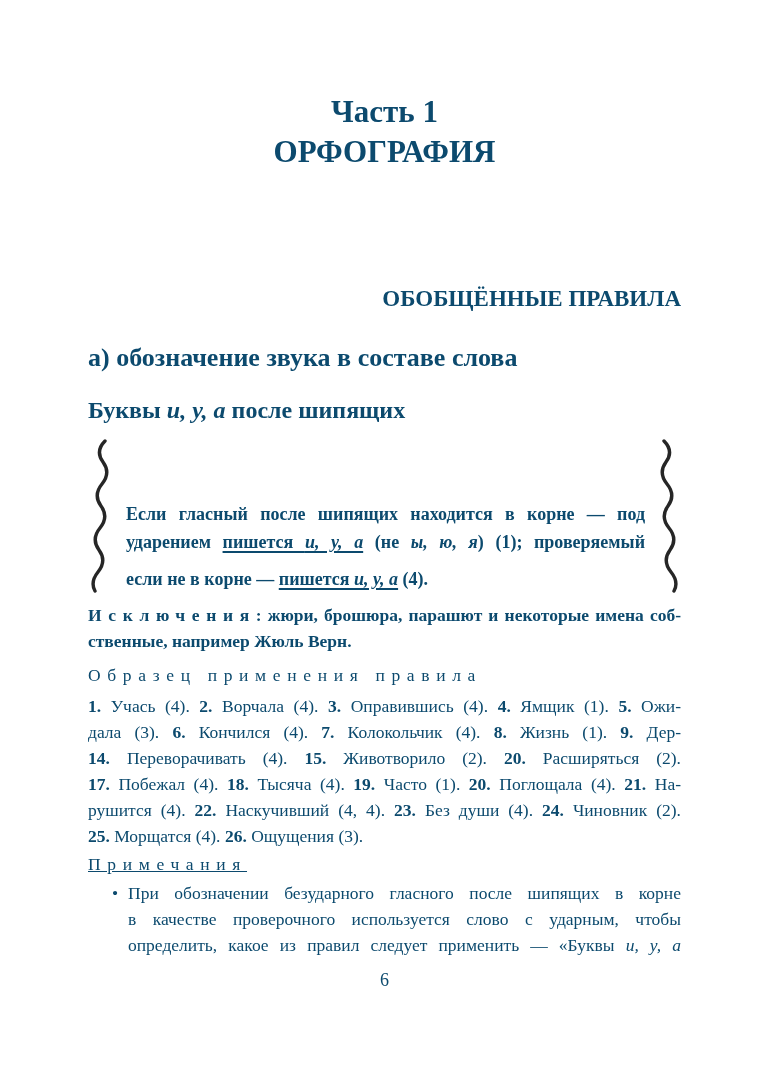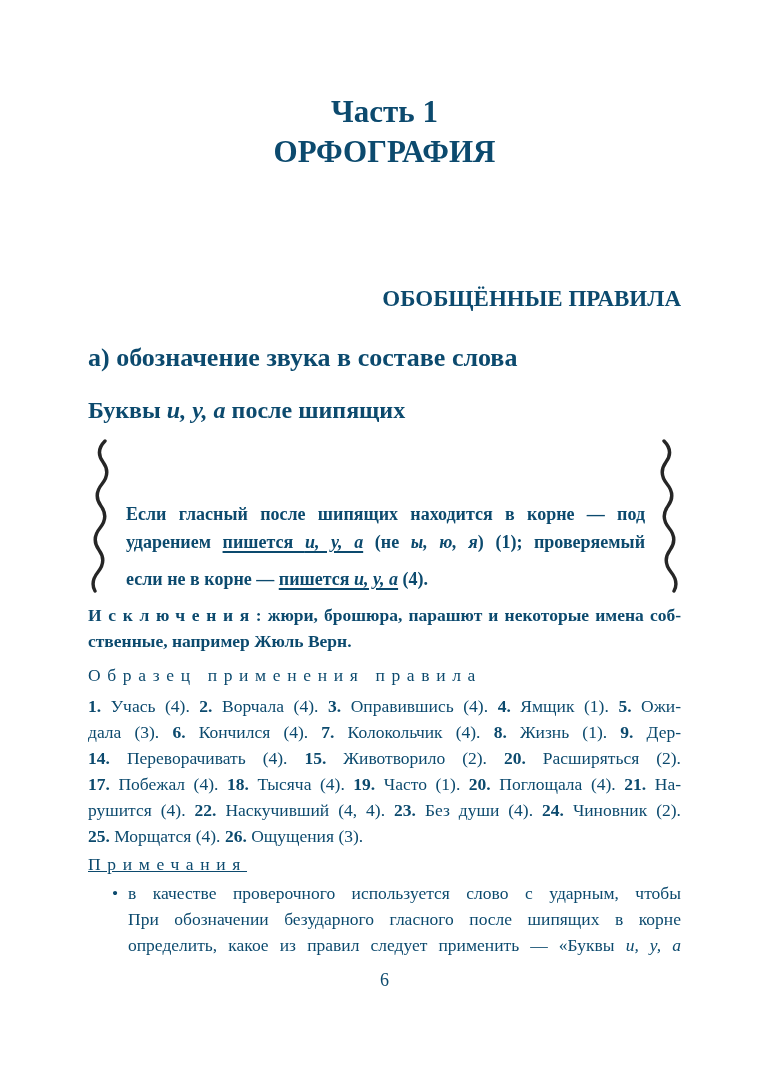--- a/index.html
+++ b/index.html
@@ -91,21 +91,21 @@
       <div class="line"><span class="b">17.</span><span> Побежал (4). </span><span class="b">18.</span><span> Тысяча (4). </span><span class="b">19.</span><span> Часто (1). </span><span class="b">20.</span><span> Поглощала (4). </span><span class="b">21.</span><span> На-</span></div>
       <div class="line"><span>рушится (4). </span><span class="b">22.</span><span> Наскучивший (4, 4). </span><span class="b">23.</span><span> Без души (4). </span><span class="b">24.</span><span> Чиновник (2).</span></div>
       <div class="line last"><span class="b">25.</span><span> Морщатся (4). </span><span class="b">26.</span><span> Ощущения (3).</span></div>
     </div>
 
   <div class="ls-head notes-head">Примечания</div>
 
   <div class="note">
     <span class="bullet">•</span>
     <div class="note-text">
+        <div class="line"><span>При обозначении безударного гласного после шипящих в корне</span></div>
         <div class="line"><span>в качестве проверочного используется слово с ударным, чтобы</span></div>
-        <div class="line"><span>При обозначении безударного гласного после шипящих в корне</span></div>
         <div class="line"><span>определить, какое из правил следует применить — «Буквы </span><span class="i">и, у, а</span></div>
       </div>
   </div>
 
   <div class="page-number">6</div>
 
 </div>
 
 </body></html>

